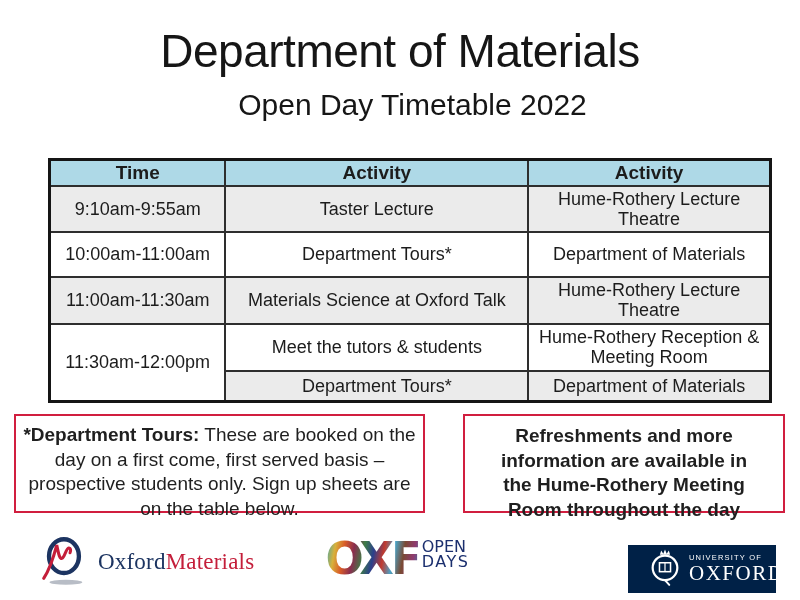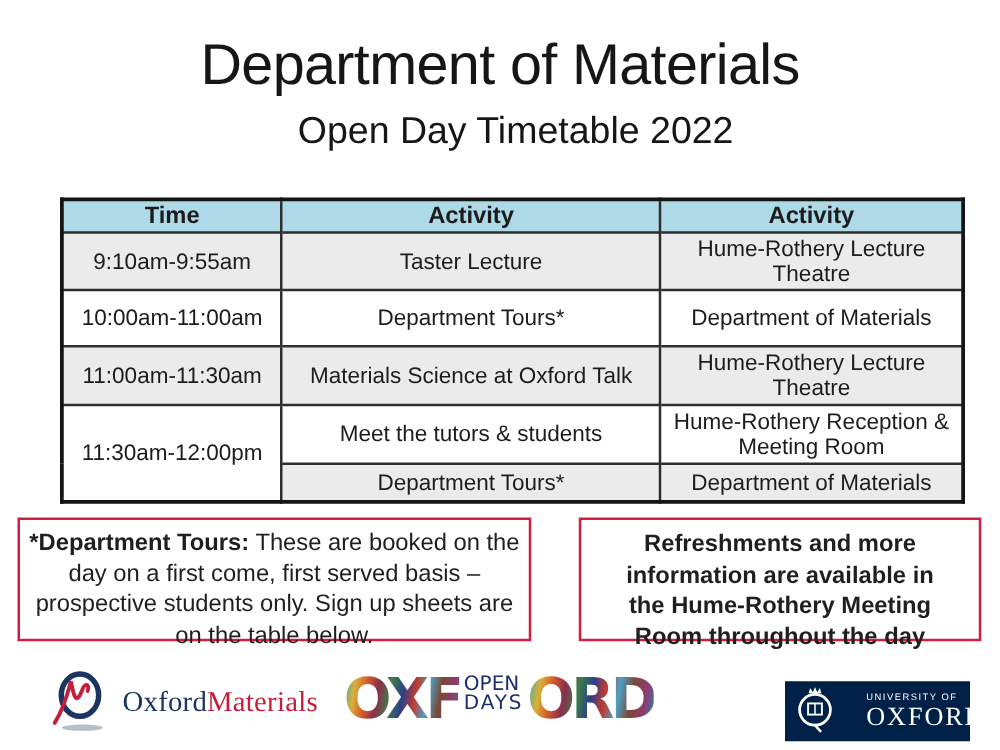--- a/index.html
+++ b/index.html
@@ -82,21 +82,21 @@
     display:flex;flex-direction:column;justify-content:center;align-items:flex-start;
     margin:0 3px;line-height:0.95;color:#1b2f6e;font-weight:400;
     font-family:"DejaVu Sans","Liberation Sans",sans-serif;letter-spacing:0;
     transform:translateY(-4px);
   }
   .od-open{font-size:16px;}
   .od-days{font-size:16px;letter-spacing:1.5px;}
 
   .oxford-logo{
     position:absolute;left:628px;top:545px;width:148px;height:48px;
-    background:#002147;display:flex;align-items:center;gap:24px;padding:0 7px;
+    background:#002147;display:flex;align-items:center;gap:7px;padding:0 20px;
   }
   .oxford-logo-text{display:flex;flex-direction:column;color:#ffffff;line-height:1.05;}
   .oxford-line1{font-size:7.5px;letter-spacing:1.2px;font-weight:400;}
   .oxford-line2{
     font-family:"Liberation Serif","DejaVu Serif",serif;
     font-size:21px;letter-spacing:1.5px;font-weight:400;
   }
 </style>
 </head>
 <body>
@@ -161,21 +161,20 @@
     </span>
     <span class="materials-wordmark"><span class="ox-navy">Oxford</span><span class="ox-red">Materials</span></span>
   </div>
 
   <div class="opendays-logo">
     <span class="od-letters">OXF</span>
     <span class="od-center">
       <span class="od-open">OPEN</span>
       <span class="od-days">DAYS</span>
     </span>
-    <span class="od-letters">ORD</span>
   </div>
 
   <div class="oxford-logo">
     <span>
       <svg width="34" height="42" viewBox="0 0 40 48">
         <path d="M14 9.5 L15.5 4.5 L18 8.5 L20 3.5 L22 8.5 L24.5 4.5 L26 9.5 Z" fill="#ffffff"></path>
         <circle cx="20" cy="25" r="14.5" fill="none" stroke="#ffffff" stroke-width="2.6"></circle>
         <rect x="13.5" y="19" width="13" height="10.5" fill="none" stroke="#ffffff" stroke-width="1.8"></rect>
         <line x1="20" y1="19" x2="20" y2="29.5" stroke="#ffffff" stroke-width="1.4"></line>
         <path d="M20 39.5 L25 45" stroke="#ffffff" stroke-width="2.4" stroke-linecap="round"></path>

